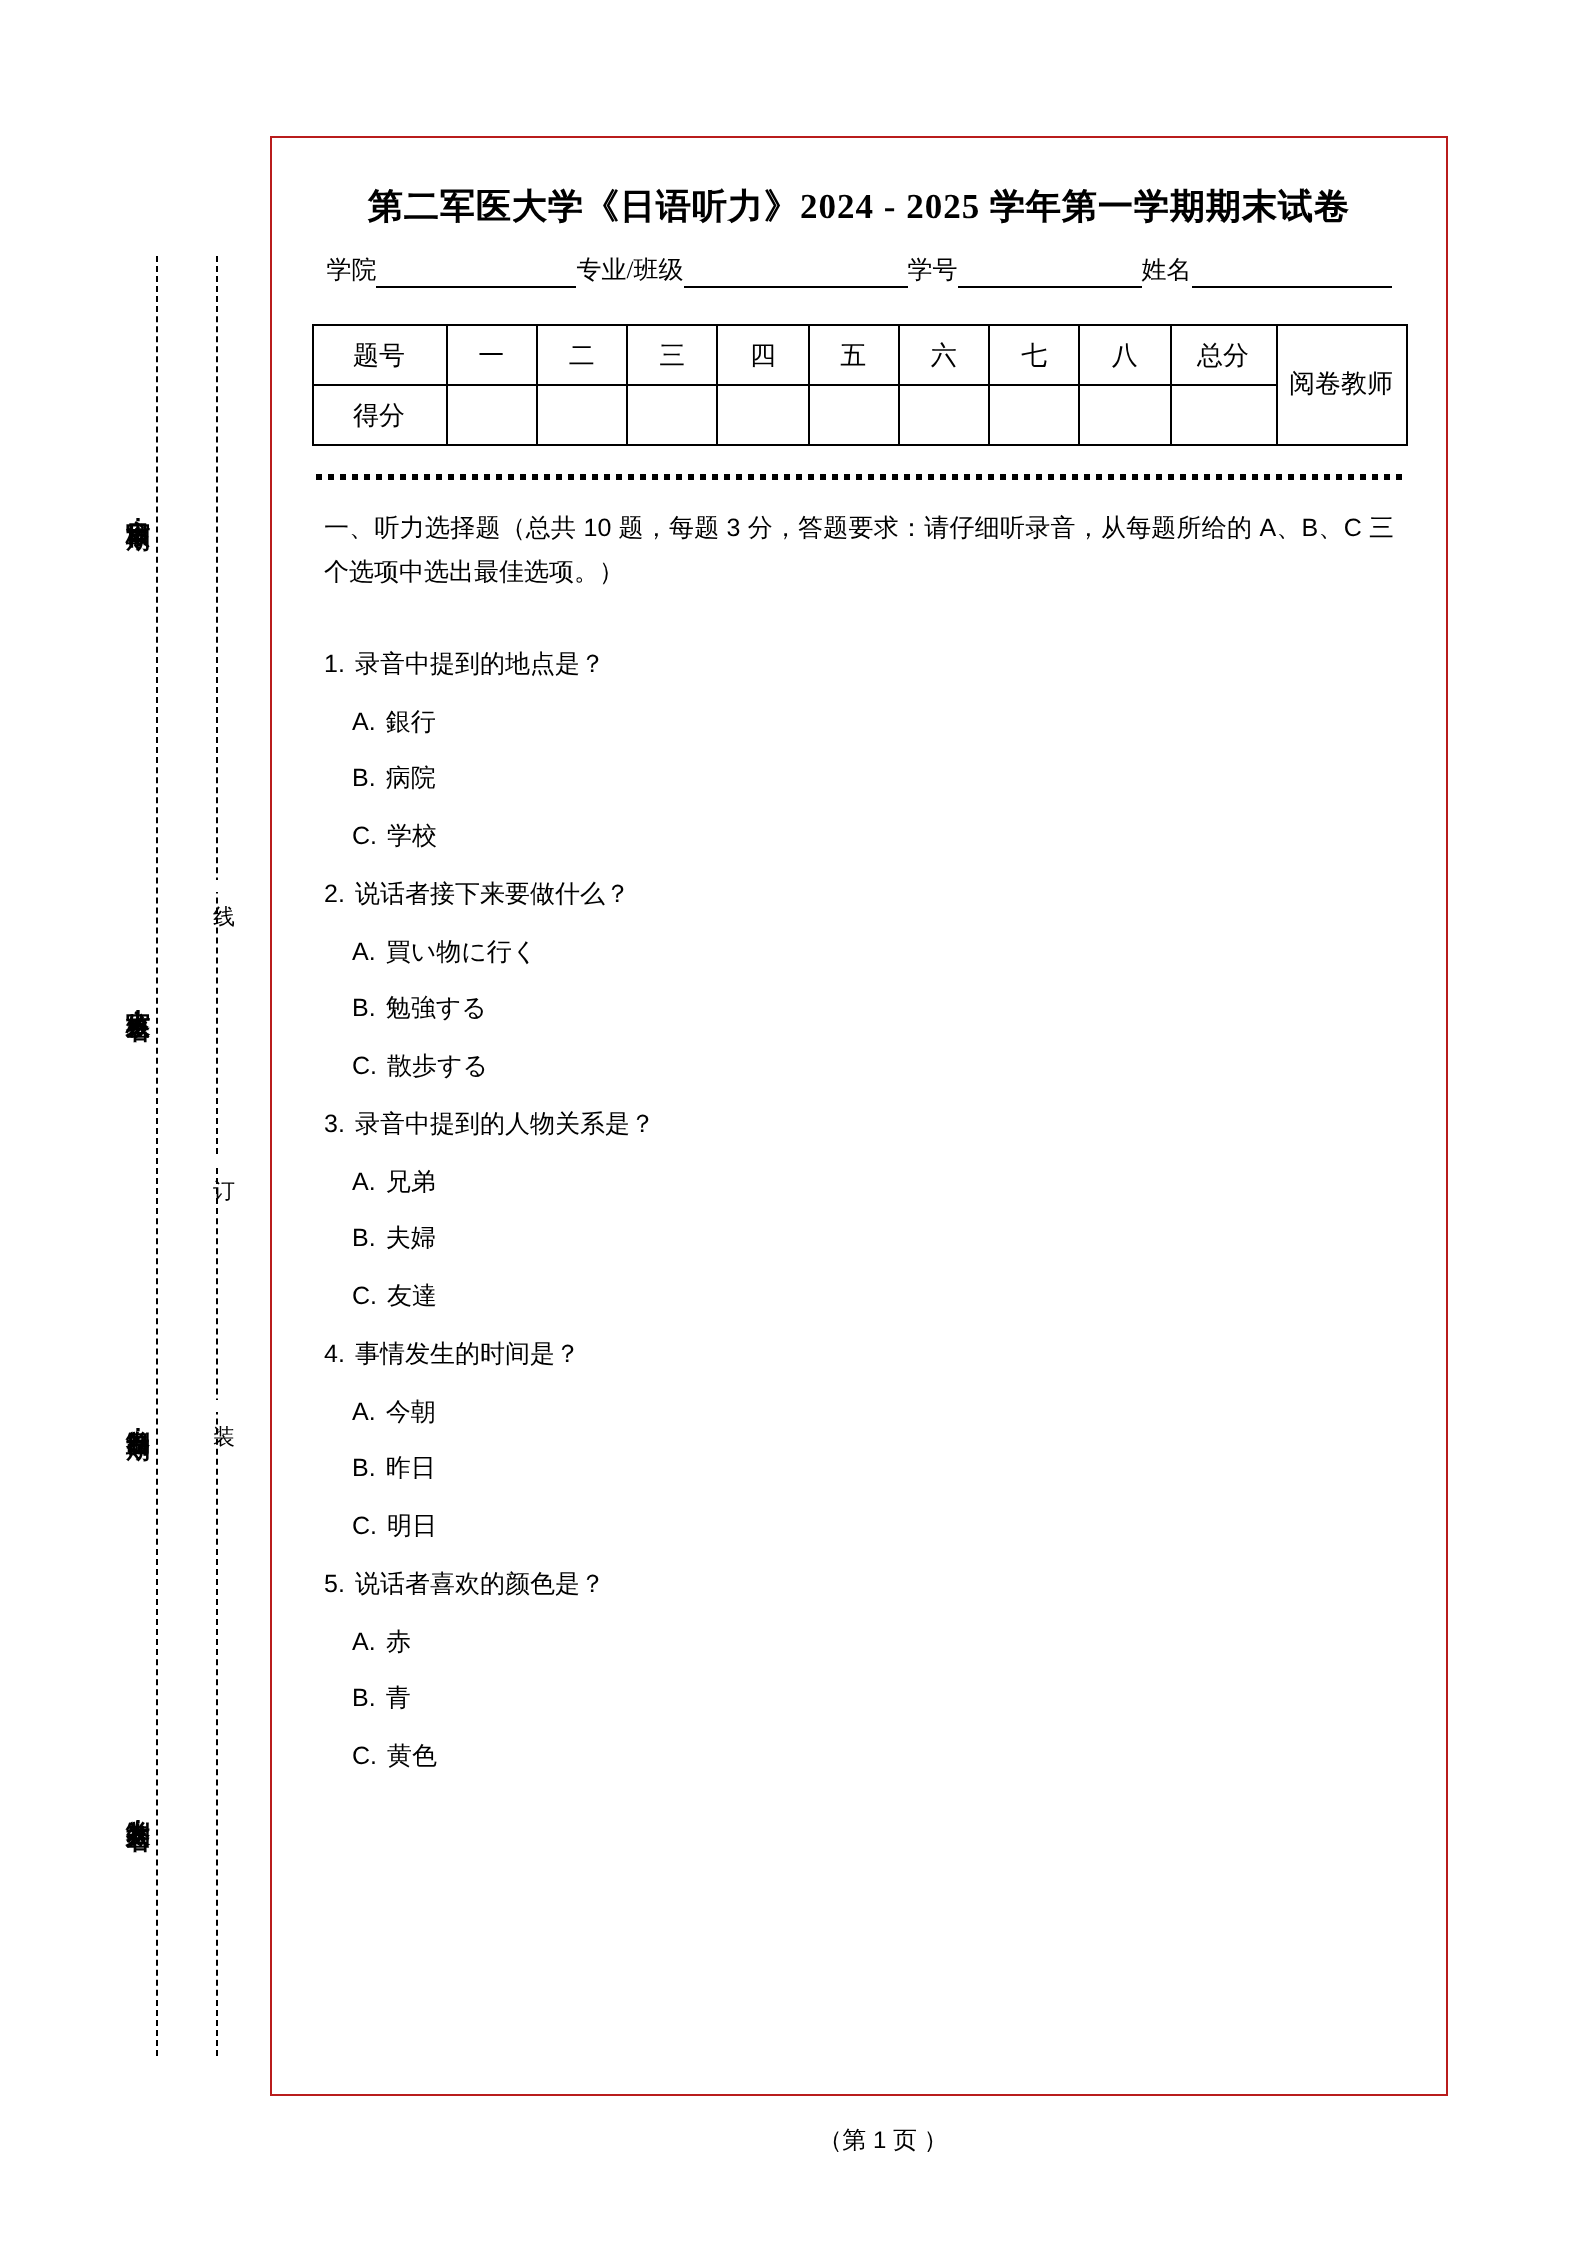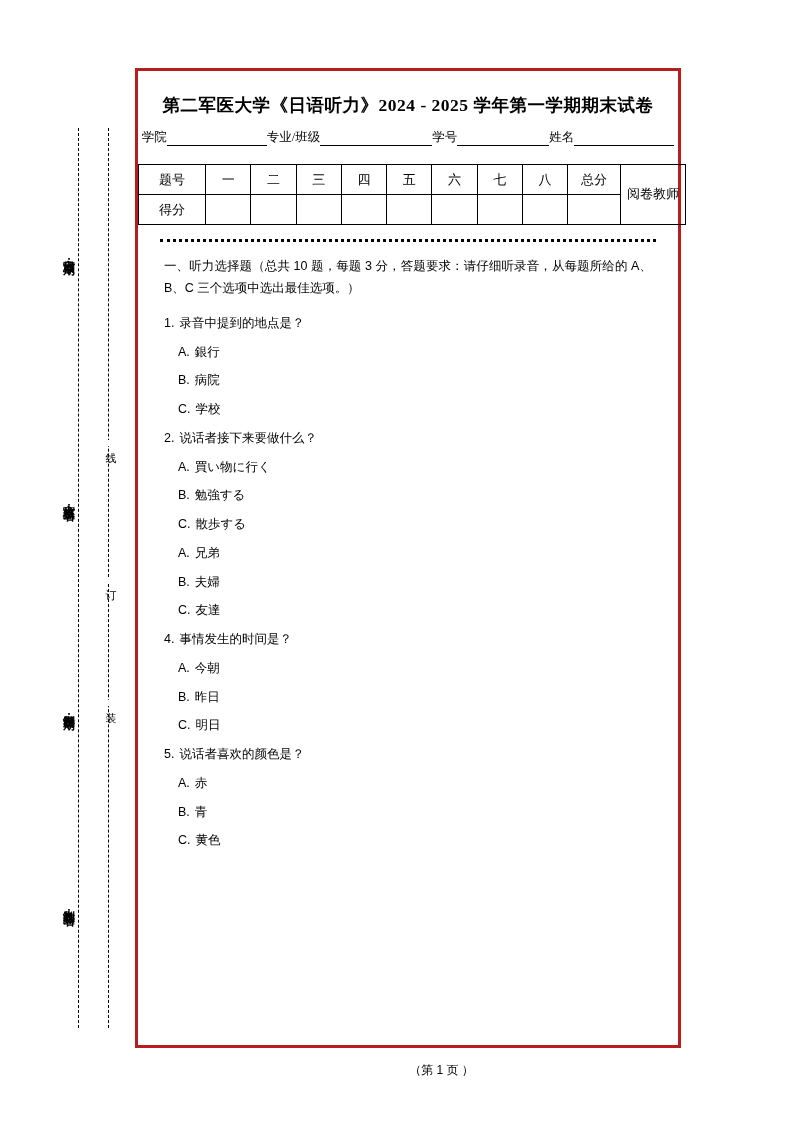--- a/index.html
+++ b/index.html
@@ -58,23 +58,23 @@
   }
   .vline-label.l-line { left: 103px; top: 440px; }
   .vline-label.l-bind { left: 103px; top: 578px; }
   .vline-label.l-seal { left: 103px; top: 700px; }
 
   
   .page-frame {
     position: absolute;
     left: 135px;
     top: 68px;
-    width: 546px;
+    width: 589px;
     height: 980px;
-    border: 3px solid #b91c1c;
+    border: 1px solid #b91c1c;
     box-sizing: border-box;
   }
 
   .doc-title {
     text-align: center;
     font-family: "Liberation Serif", serif;
     font-size: 17.5px;
     font-weight: bold;
     letter-spacing: 0.5px;
     margin-top: 22px;
@@ -143,21 +143,21 @@
   .content {
     padding: 14px 26px 0 26px;
     font-size: 12.5px;
     line-height: 1.5;
   }
   .section-intro {
     font-family: "Liberation Sans", sans-serif;
     font-size: 12.5px;
     line-height: 1.75;
     text-align: justify;
-    margin-bottom: 14px;
+    margin-bottom: 25px;
   }
   .q-line {
     font-family: "Liberation Sans", sans-serif;
     font-size: 12.5px;
     margin: 0 0 10px 0;
     line-height: 1.5;
   }
   .opt-line {
     font-family: "Liberation Sans", sans-serif;
     font-size: 12.5px;
@@ -277,20 +277,23 @@
     <div class="opt-line">
       <span class="q-num">A.</span><span>買い物に行く</span>
     </div>
     <div class="opt-line">
       <span class="q-num">B.</span><span>勉強する</span>
     </div>
     <div class="opt-line">
       <span class="q-num">C.</span><span>散歩する</span>
     </div>
 
+    <div class="q-line">
+      <span class="q-num">3.</span><span>录音中提到的人物关系是？</span>
+    </div>
     <div class="opt-line">
       <span class="q-num">A.</span><span>兄弟</span>
     </div>
     <div class="opt-line">
       <span class="q-num">B.</span><span>夫婦</span>
     </div>
     <div class="opt-line">
       <span class="q-num">C.</span><span>友達</span>
     </div>
 

